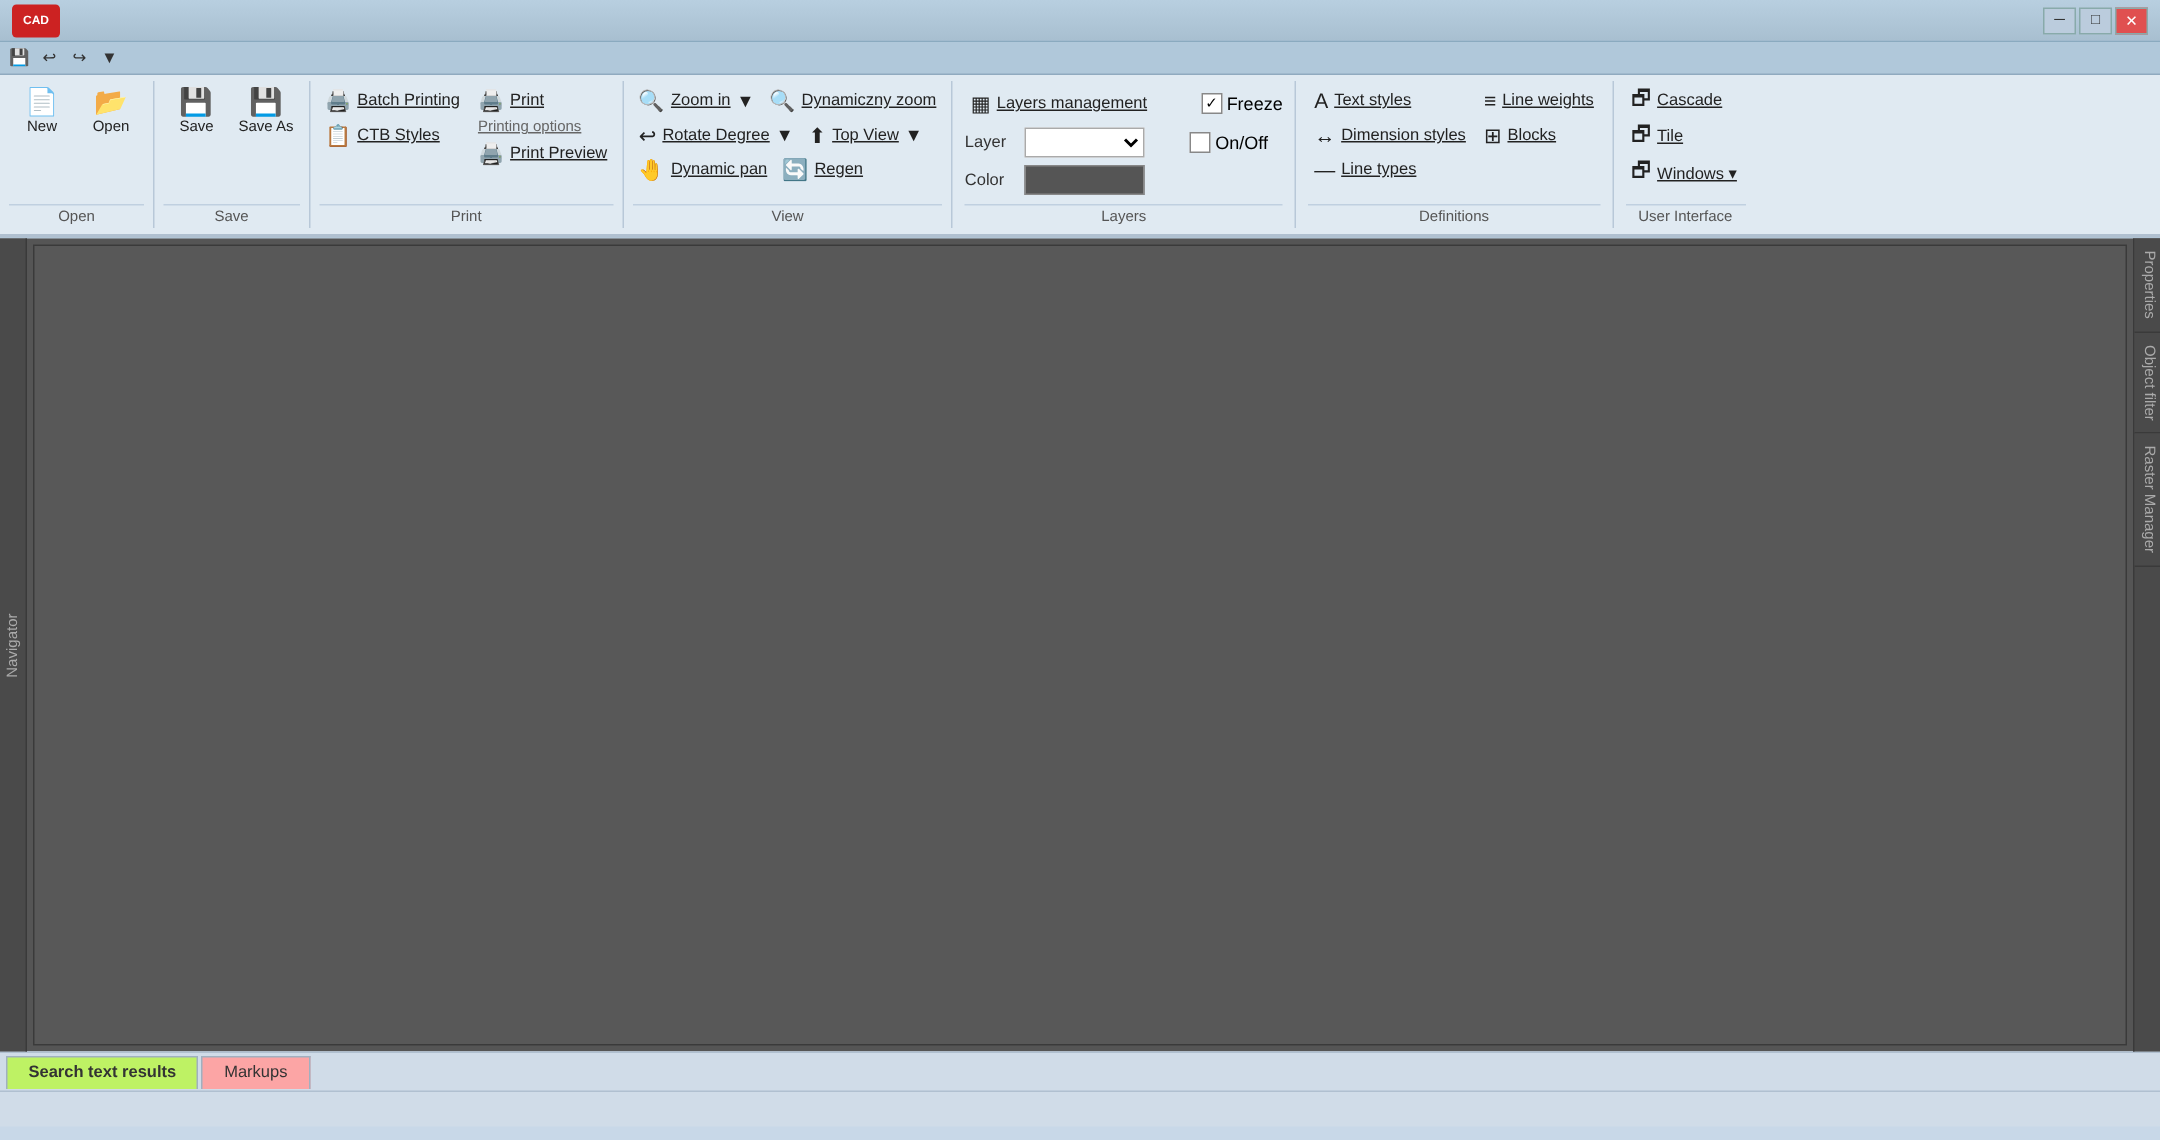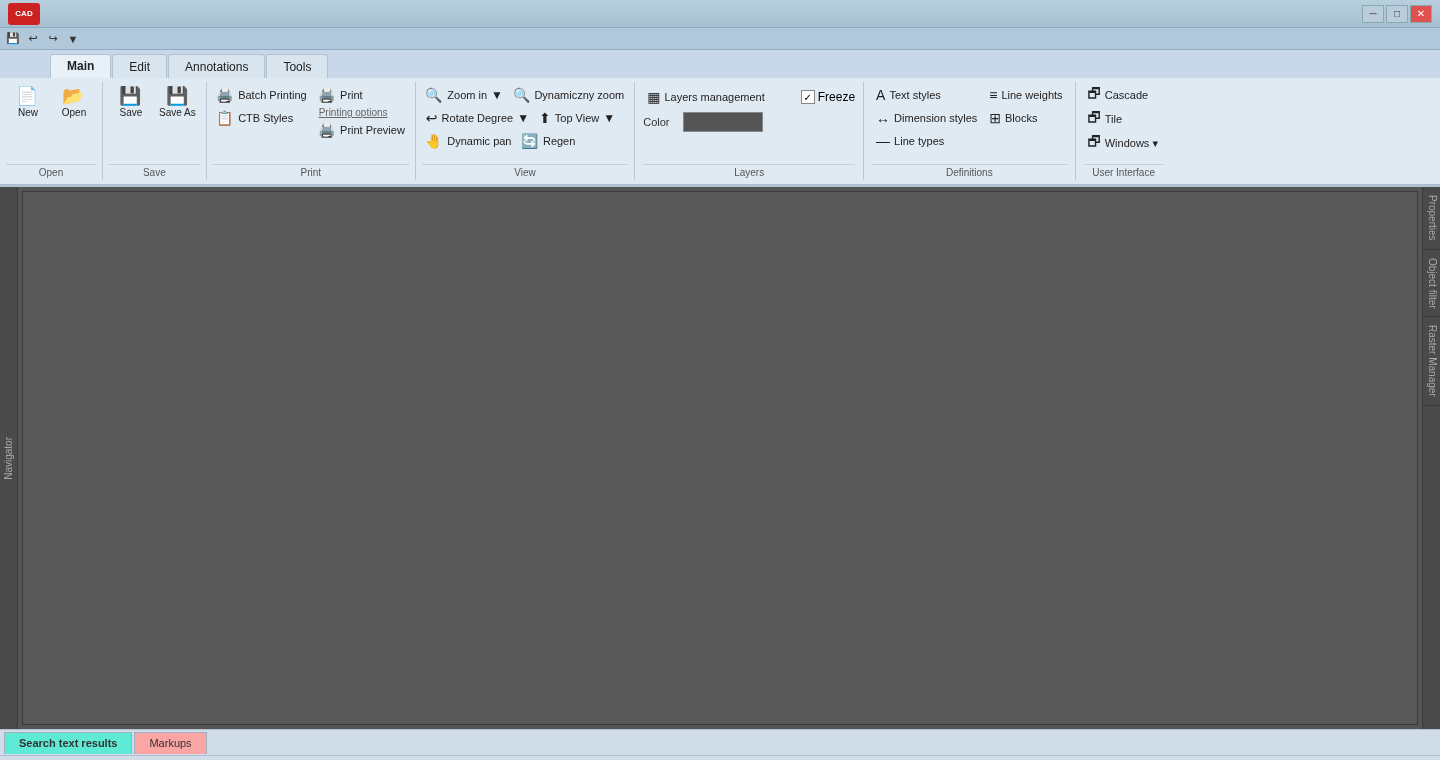--- a/index.html
+++ b/index.html
@@ -140,21 +140,21 @@
       align-items: center;
       padding: 2px 4px;
       cursor: pointer;
       border-radius: 3px;
       color: #222;
       gap: 4px;
       height: 22px;
       min-width: 80px;
     }
     .tb-btn-small .icon { font-size: 14px; }
-    .tb-btn-small .label { font-size: 11px; }
+    .tb-btn-small .label { font-size: 11px; text-decoration: underline; }
     
     .layers-section {
       display: flex;
       flex-direction: column;
       align-items: flex-start;
       border-right: 1px solid #b8c8d8;
       padding: 2px 8px;
     }
     .layer-row {
       display: flex;
@@ -255,21 +255,21 @@
       background: #fca5a5;
       border: 1px solid #a0b0c0;
       border-bottom: none;
       font-size: 11px;
       color: #333;
       cursor: pointer;
       display: flex;
       align-items: center;
     }
     .bottom-tab.active {
-      background: #5eead4;
+      background: #bef264;
       font-weight: 600;
     }
     
     #status-bar {
       height: 24px;
       background: #d0dce8;
       border-top: 1px solid #b0c0d0;
       display: flex;
       align-items: center;
       padding: 0 8px;
@@ -356,34 +356,20 @@
 
 <div id="quick-access">
   <div class="qa-btn">💾</div>
   <div class="qa-btn">↩</div>
   <div class="qa-btn">↪</div>
   <div class="qa-btn">▼</div>
 </div>
 
 <div id="ribbon">
 
-  <div id="tab-bar">
-    <div class="tab active">
-      <span>Main</span>
-    </div>
-    <div class="tab">
-      <span>Edit</span>
-    </div>
-    <div class="tab">
-      <span>Annotations</span>
-    </div>
-    <div class="tab">
-      <span>Tools</span>
-    </div>
-  </div>
 
   <div id="toolbar">
 
     <div class="toolbar-section">
       <div class="toolbar-section-items">
         <div class="tb-btn">
           <span class="icon">📄</span>
           <span class="label">New</span>
         </div>
         <div class="tb-btn">
@@ -480,20 +466,30 @@
       <div style="display:flex;gap:6px;align-items:center;height:26px;">
         <div class="tb-btn-small">
           <span class="icon">▦</span>
           <span class="label">Layers management</span>
         </div>
         <div class="freeze-area">
           <div class="small-checkbox checked"></div>
           <span>Freeze</span>
         </div>
       </div>
+      <div style="display:flex;gap:6px;align-items:center;height:26px;">
+        <div class="layer-row">
+          <span class="layer-label">Layer</span>
+          <select class="layer-select"></select>
+          <div class="freeze-area">
+            <div class="small-checkbox"></div>
+            <span>On/Off</span>
+          </div>
+        </div>
+      </div>
       <div style="display:flex;gap:6px;align-items:flex-start;height:26px;">
         <div class="layer-row">
           <span class="layer-label">Color</span>
           <div class="color-box"></div>
         </div>
       </div>
       <div class="toolbar-section-label">Layers</div>
     </div>
 
     <div class="definitions-section">

